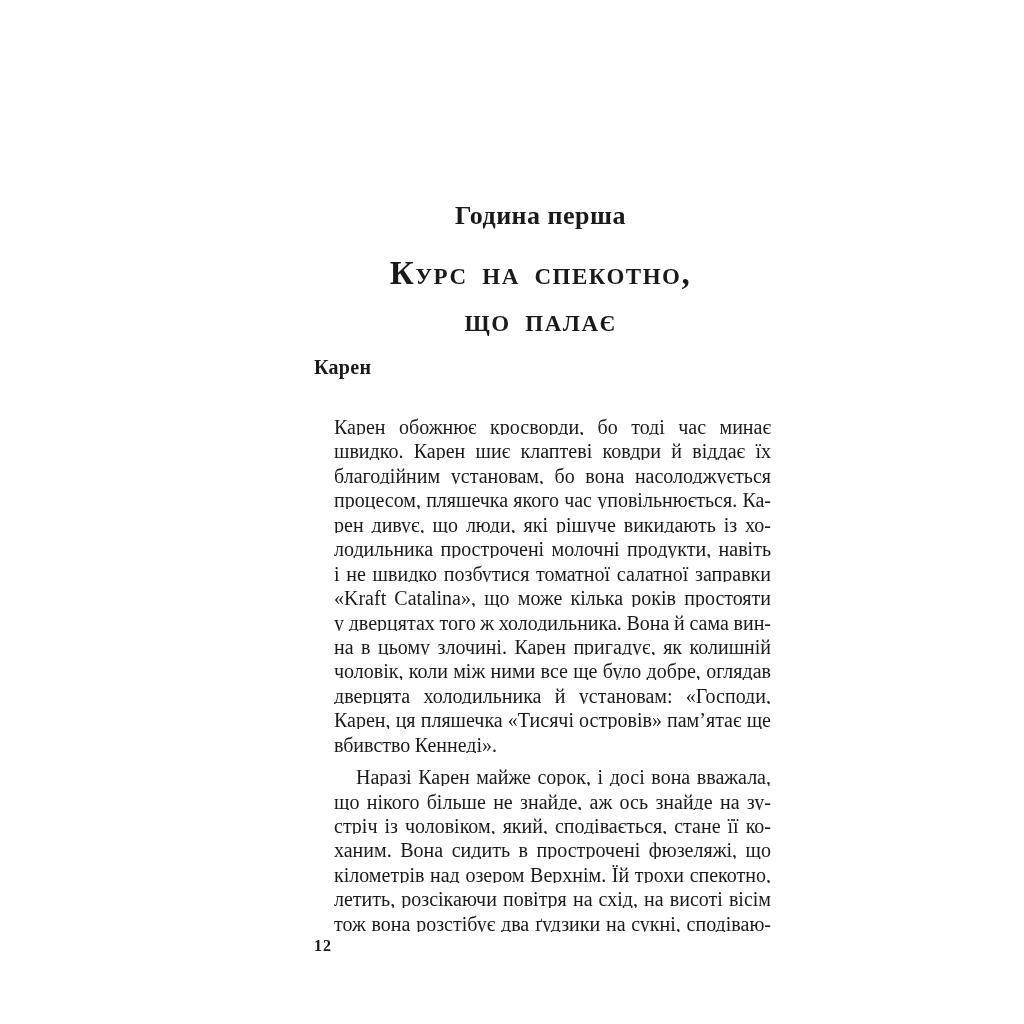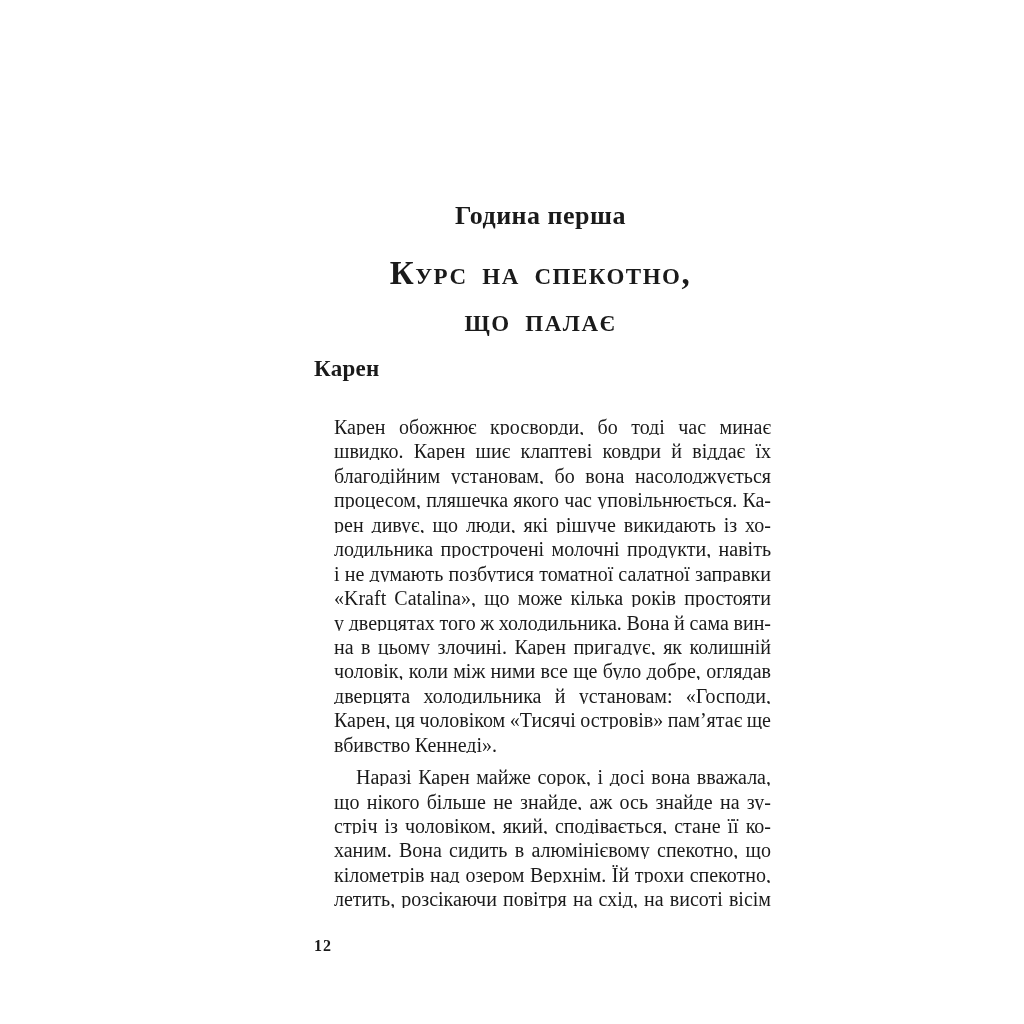--- a/index.html
+++ b/index.html
@@ -35,21 +35,21 @@
     font-variant: small-caps;
     letter-spacing: 1.5px;
     word-spacing: 5px;
     line-height: 39px;
   }
   .section-heading {
     position: absolute;
     top: 344px;
     left: 302px;
     width: 461px;
-    font-size: 23px;
+    font-size: 20px;
     font-weight: bold;
     letter-spacing: 0.3px;
   }
   .body-text {
     position: absolute;
     top: 395px;
     left: 314px;
     width: 461px;
     font-size: 20px;
     word-spacing: -0.5px;
@@ -93,33 +93,34 @@
   <div class="section-heading">Карен</div>
 
   <div class="body-text" id="body-text">
       <div>
         <div class="line">Карен обожнює кросворди, бо тоді час минає</div>
         <div class="line">швидко. Карен шиє клаптеві ковдри й віддає їх</div>
         <div class="line">благодійним установам, бо вона насолоджується</div>
         <div class="line">процесом, пляшечка якого час уповільнюється. Ка-</div>
         <div class="line">рен дивує, що люди, які рішуче викидають із хо-</div>
         <div class="line">лодильника прострочені молочні продукти, навіть</div>
-        <div class="line">і не думають позбутися томатної салатної заправки</div>
+        <div class="line">і не швидко позбутися томатної салатної заправки</div>
         <div class="line">«Kraft Catalina», що може кілька років простояти</div>
         <div class="line">у дверцятах того ж холодильника. Вона й сама вин-</div>
         <div class="line">на в цьому злочині. Карен пригадує, як колишній</div>
         <div class="line">чоловік, коли між ними все ще було добре, оглядав</div>
         <div class="line">дверцята холодильника й установам: «Господи,</div>
-        <div class="line">Карен, ця чоловіком «Тисячі островів» пам’ятає ще</div>
+        <div class="line">Карен, ця пляшечка «Тисячі островів» пам’ятає ще</div>
         <div class="line plain">вбивство Кеннеді».</div>
       </div>
       <div>
         <div class="line indent">Наразі Карен майже сорок, і досі вона вважала,</div>
         <div class="line">що нікого більше не знайде, аж ось знайде на зу-</div>
         <div class="line">стріч із чоловіком, який, сподівається, стане її ко-</div>
-        <div class="line">ханим. Вона сидить в алюмінієвому спекотно, що</div>
+        <div class="line">ханим. Вона сидить в прострочені фюзеляжі, що</div>
         <div class="line">кілометрів над озером Верхнім. Їй трохи спекотно,</div>
         <div class="line">летить, розсікаючи повітря на схід, на висоті вісім</div>
+        <div class="line">тож вона розстібує два ґудзики на сукні, сподіваю-</div>
       </div>
     </div>
 
   <div class="page-number">12</div>
 </div>
 
 </body></html>

